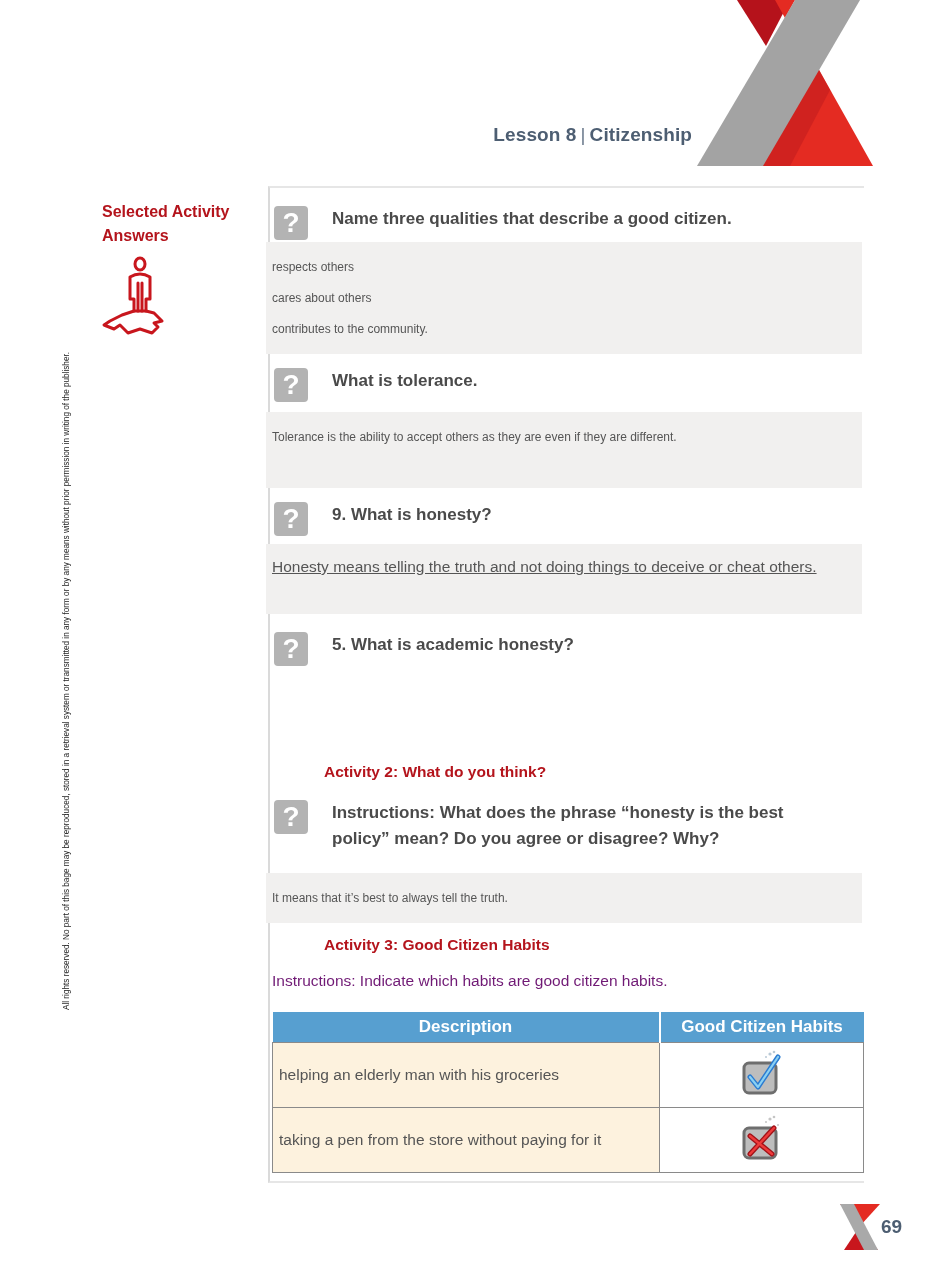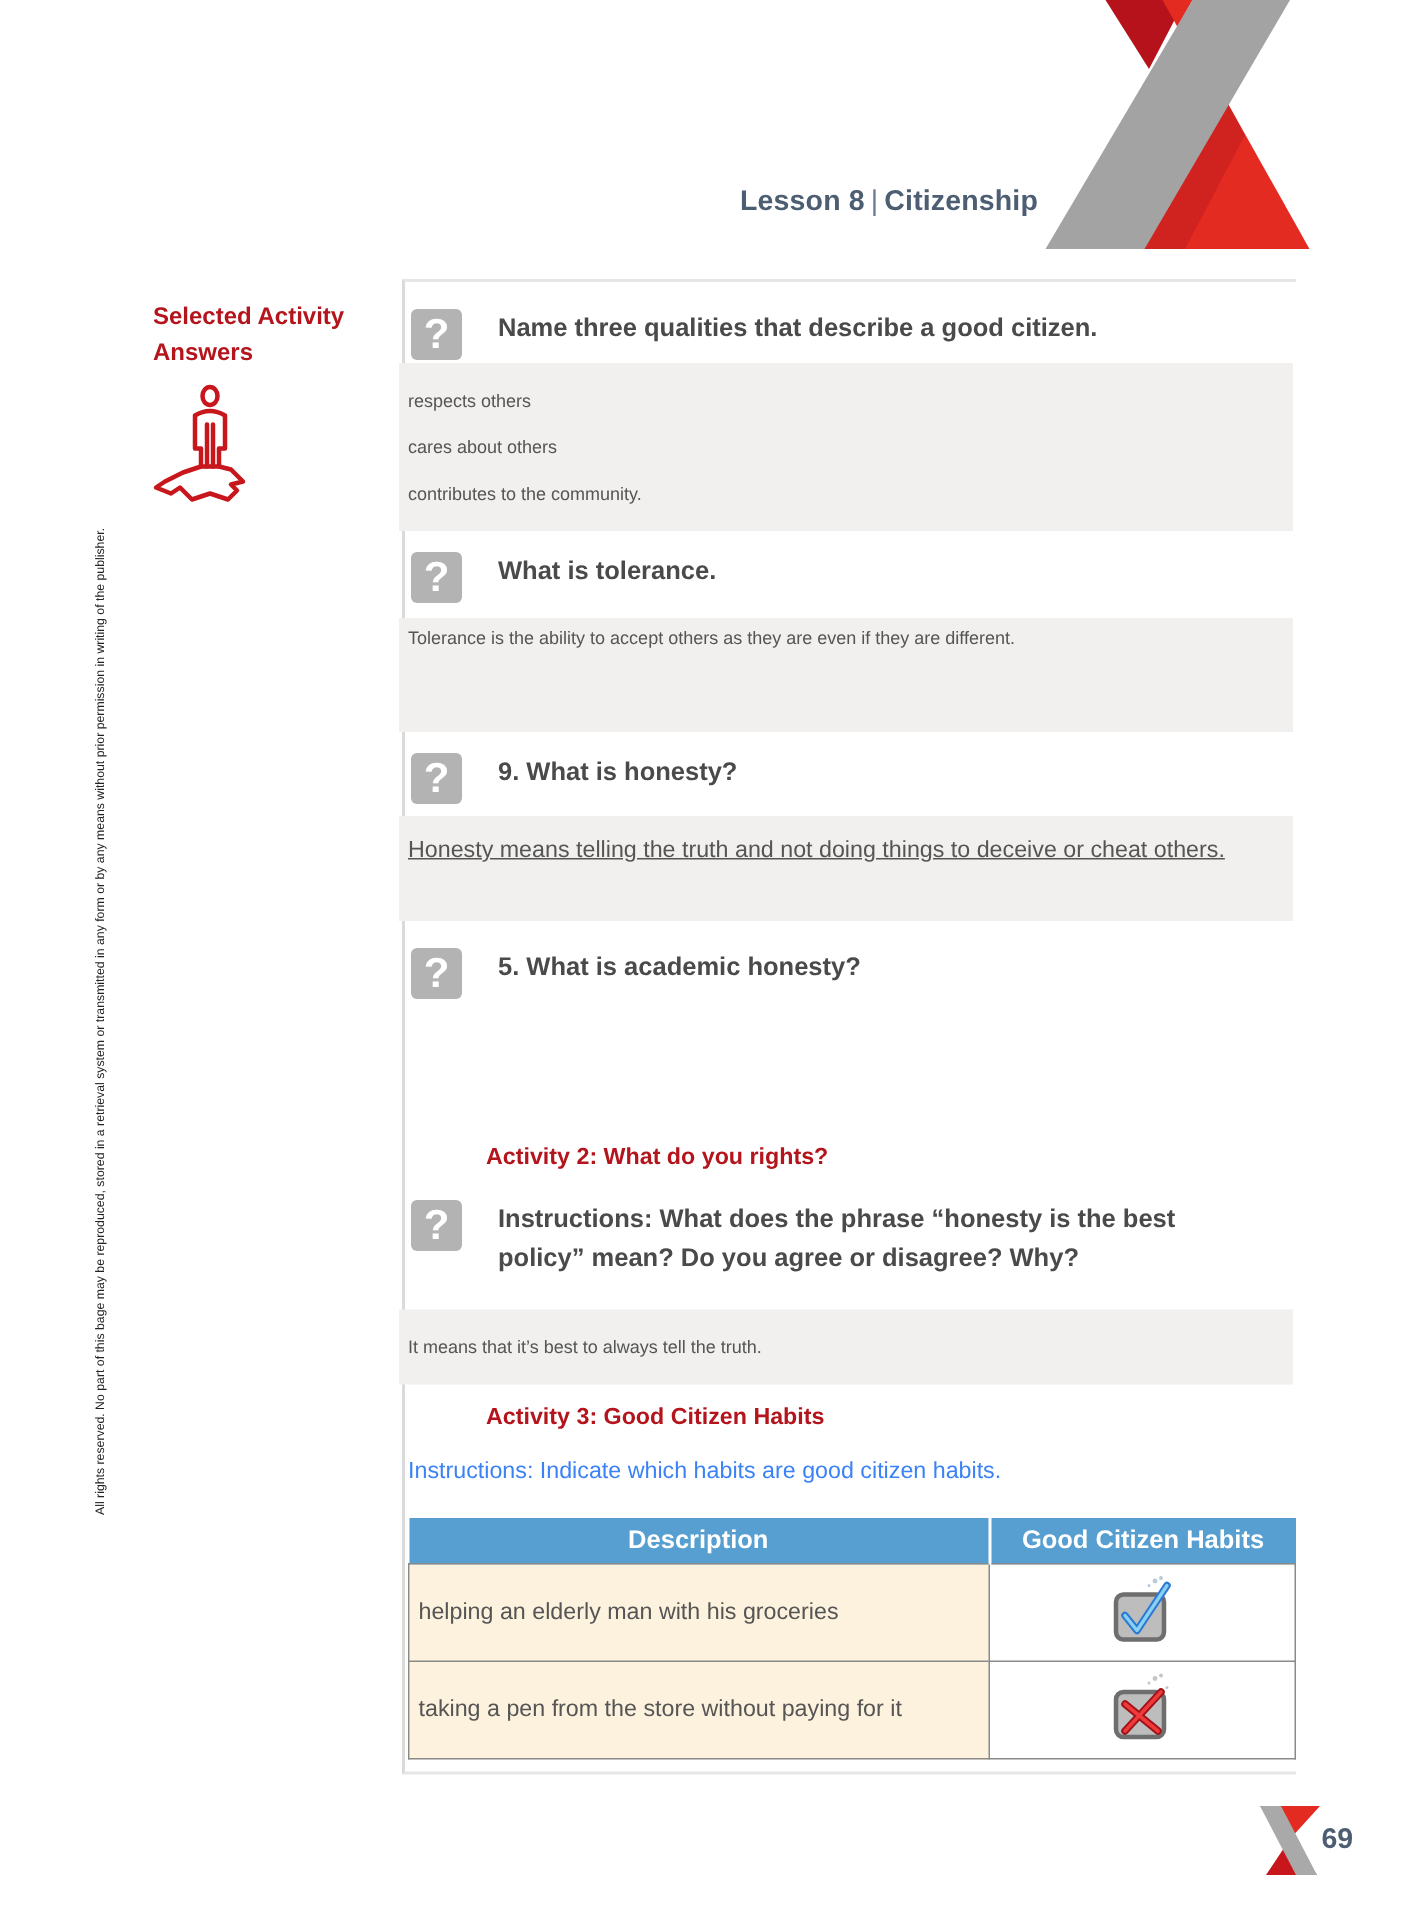--- a/index.html
+++ b/index.html
@@ -39,21 +39,21 @@
     font-size: 17px; color: #4a4a4a; line-height: 26px; }
 
   .ans { position: absolute; left: -4px; width: 596px; background: #f1f0ef;
     font-family: "Liberation Sans", sans-serif; color: #555; box-sizing: border-box; padding-left: 6px; }
   .ans.big { font-size: 12px; }
   .ans.small { font-size: 15.5px; }
 
   .act { position: absolute; left: 54px; font-family: "Liberation Sans", sans-serif;
     font-weight: bold; font-size: 15.5px; color: #b4141c; }
   .instr { position: absolute; left: 2px; font-family: "Liberation Sans", sans-serif;
-    font-size: 15.5px; color: #3b82f6; }
+    font-size: 15.5px; color: #701a75; }
 
   table.habits { position: absolute; left: 2px; top: 824px; width: 592px; border-collapse: collapse;
     font-family: "Liberation Sans", sans-serif; }
   table.habits th { background: #579fd0; color: #fff; font-size: 17px; font-weight: bold; height: 30px;
     padding: 0; border-right: 2px solid #fff; }
   table.habits th:last-child { border-right: none; }
   table.habits td { border: 1px solid #8a8a8a; font-size: 15.5px; color: #555; }
   table.habits td.desc { background: #fdf2de; width: 374px; padding: 6px 6px; line-height: 24px; vertical-align: middle; }
   table.habits td.mark { background: #fff; text-align: center; vertical-align: middle; }
   table.habits tr.r1 td { height: 52px; }
@@ -98,34 +98,34 @@
   <div class="ans big" style="top:54px;height:112px;padding-top:10px;line-height:31px;">
     <div>respects others</div>
     <div>cares about others</div>
     <div>contributes to the community.</div>
   </div>
 
   <div class="q" style="top:180px;">
     <div class="qicon">?</div>
     <div class="qtext">What is tolerance.</div>
   </div>
-  <div class="ans big" style="top:224px;height:76px;line-height:26px;padding-right:14px;">Tolerance is the ability to accept others as they are even if they are different.</div>
+  <div class="ans big" style="top:224px;height:76px;padding-top:12px;line-height:26px;padding-right:14px;">Tolerance is the ability to accept others as they are even if they are different.</div>
 
   <div class="q" style="top:314px;">
     <div class="qicon">?</div>
     <div class="qtext">9. What is honesty?</div>
   </div>
   <div class="ans small" style="top:356px;height:70px;padding-top:11px;line-height:24px;padding-right:16px;text-decoration:underline;">Honesty means telling the truth and not doing things to deceive or cheat others.</div>
 
   <div class="q" style="top:444px;">
     <div class="qicon">?</div>
     <div class="qtext">5. What is academic honesty?</div>
   </div>
 
-  <div class="act" style="top:575px;">Activity 2: What do you rights?</div>
+  <div class="act" style="top:575px;">Activity 2: What do you think?</div>
   <div class="q" style="top:612px;">
     <div class="qicon">?</div>
     <div class="qtext" style="width:510px;">Instructions: What does the phrase “honesty is the best policy” mean? Do you agree or disagree?  Why?</div>
   </div>
   <div class="ans big" style="top:685px;height:50px;line-height:50px;">It means that it’s best to always tell the truth.</div>
 
   <div class="act" style="top:748px;">Activity 3: Good Citizen Habits</div>
   <div class="instr" style="top:784px;">Instructions: Indicate which habits are good citizen habits.</div>
 
   <table class="habits">

